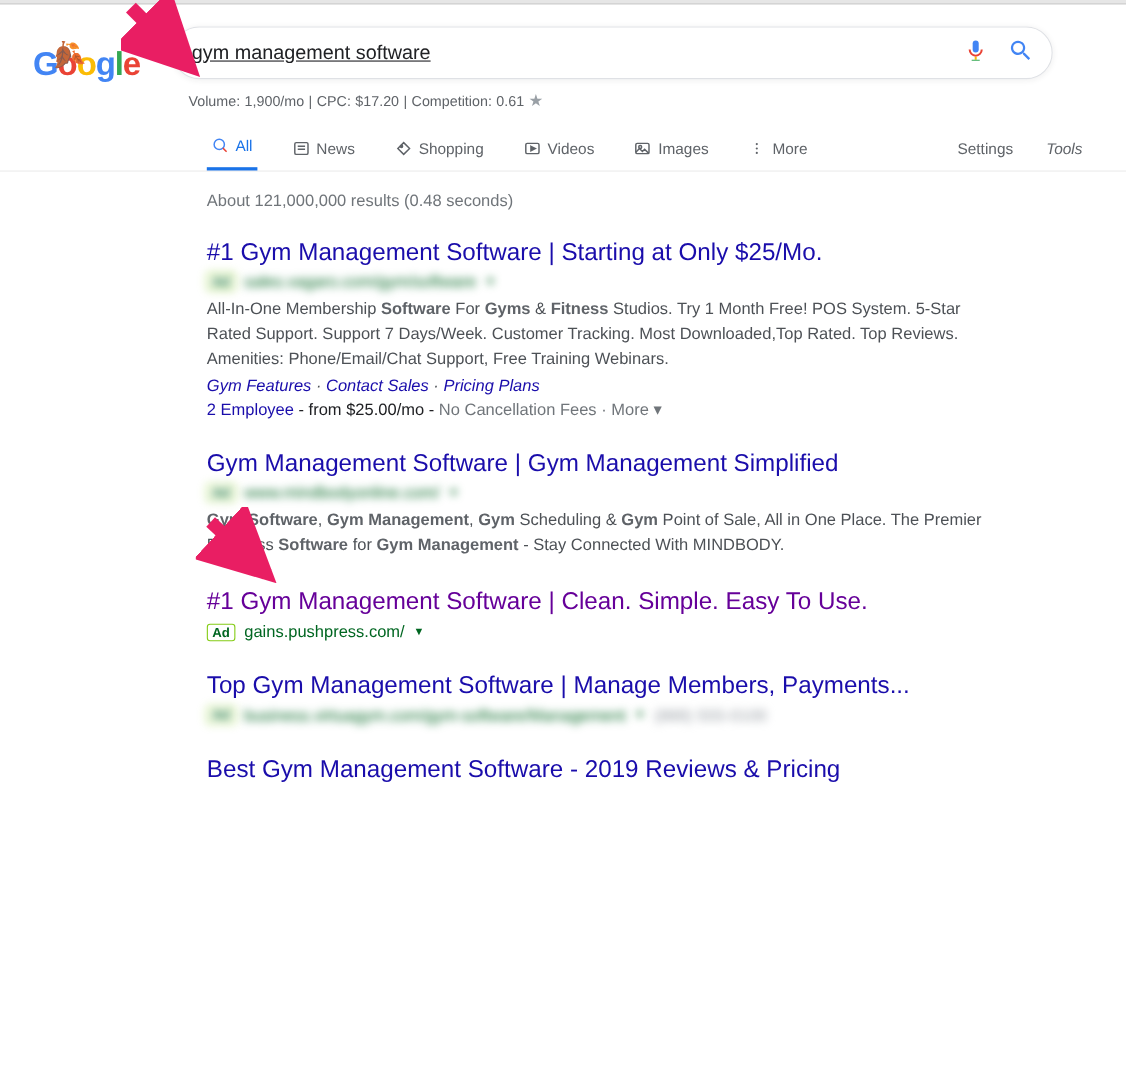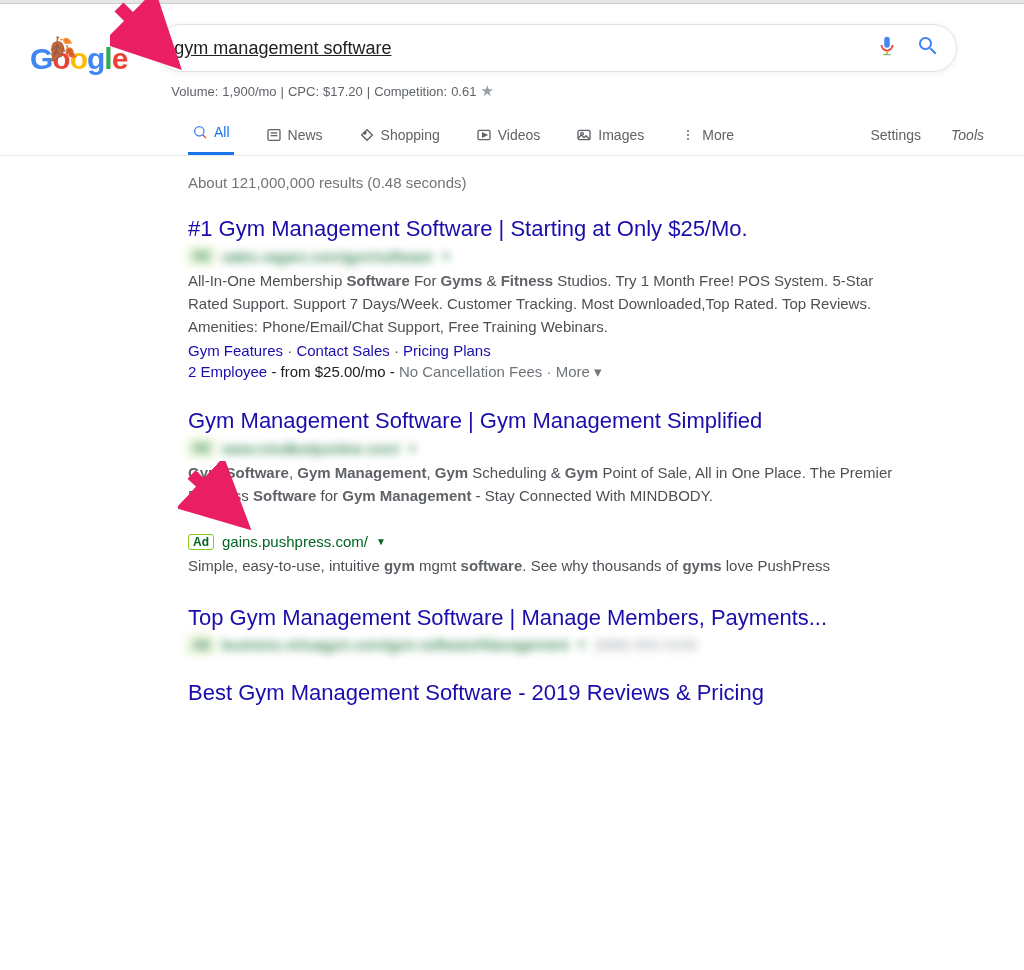--- a/index.html
+++ b/index.html
@@ -33,21 +33,21 @@
   .result-title { font-size: 22px; color: #1a0dab; font-weight: normal; line-height: 1.3; margin-bottom: 4px; cursor: pointer; }
   .result-title.visited { color: #660099; }
   .url-line { display: flex; align-items: center; gap: 8px; margin-bottom: 4px; font-size: 15px;}
   .ad-badge { border: 1px solid #84cc16; color: #006621; font-size: 12px; padding: 0 4px; border-radius: 3px; font-weight: bold; }
   .url-text { color: #006621; }
   .url-caret { color: #006621; font-size: 10px; }
   .blur { filter: blur(4px); color: #006621; }
   .blur-gray { filter: blur(4px); color: #9aa0a6; }
   .snippet { font-size: 15px; color: #4d5156; line-height: 1.55; }
   .snippet b { color: #5f6368; font-weight: bold; }
-  .sitelinks { margin-top: 4px; font-size: 15px; }
+  .sitelinks { margin-top: 4px; font-size: 15px; font-style: italic; }
   .sitelinks a { color: #1a0dab; text-decoration: none; }
   .sitelinks .dot { color: #4d5156; }
   .offer-line { font-size: 15px; margin-top: 4px; }
   .offer-line a { color: #1a0dab; text-decoration: none; }
   .offer-line .gray { color: #70757a; }
   .arrow { position: absolute; z-index: 10; }
   .arrow svg { width: 90px; height: 90px; }
 </style>
 </head>
 <body>
@@ -194,26 +194,26 @@
     <div class="arrow" style="left:-10px; top:-72px;">
       <svg viewBox="0 0 100 100" width="110" height="110">
           <defs>
             <marker id="ah2" markerWidth="6" markerHeight="6" refX="5" refY="3" orient="auto">
               <polygon points="0 0, 6 3, 0 6" fill="#e91e63"></polygon>
             </marker>
           </defs>
           <line x1="15" y1="15" x2="72" y2="68" stroke="#e91e63" stroke-width="13" marker-end="url(#ah2)"></line>
         </svg>
     </div>
+    <h3 class="result-title visited">#1 Gym Management Software | Clean. Simple. Easy To Use.</h3>
     <div class="url-line">
       <span class="ad-badge">Ad</span>
       <span class="url-text">gains.pushpress.com/</span>
       <span class="url-caret">▼</span>
     </div>
-    <div class="snippet" id="snip2">Simple, easy-to-use, intuitive <b>gym</b> mgmt <b>software</b>. See why thousands of <b>gyms</b> love PushPress</div>
   </div>
 
   <div class="result">
     <h3 class="result-title">Top Gym Management Software | Manage Members, Payments...</h3>
     <div class="url-line">
       <span class="ad-badge blur">Ad</span>
       <span class="url-text blur">business.virtuagym.com/gym-software/Management</span>
       <span class="url-caret blur">▼</span>
       <span class="blur-gray">(888) 555-0100</span>
     </div>

